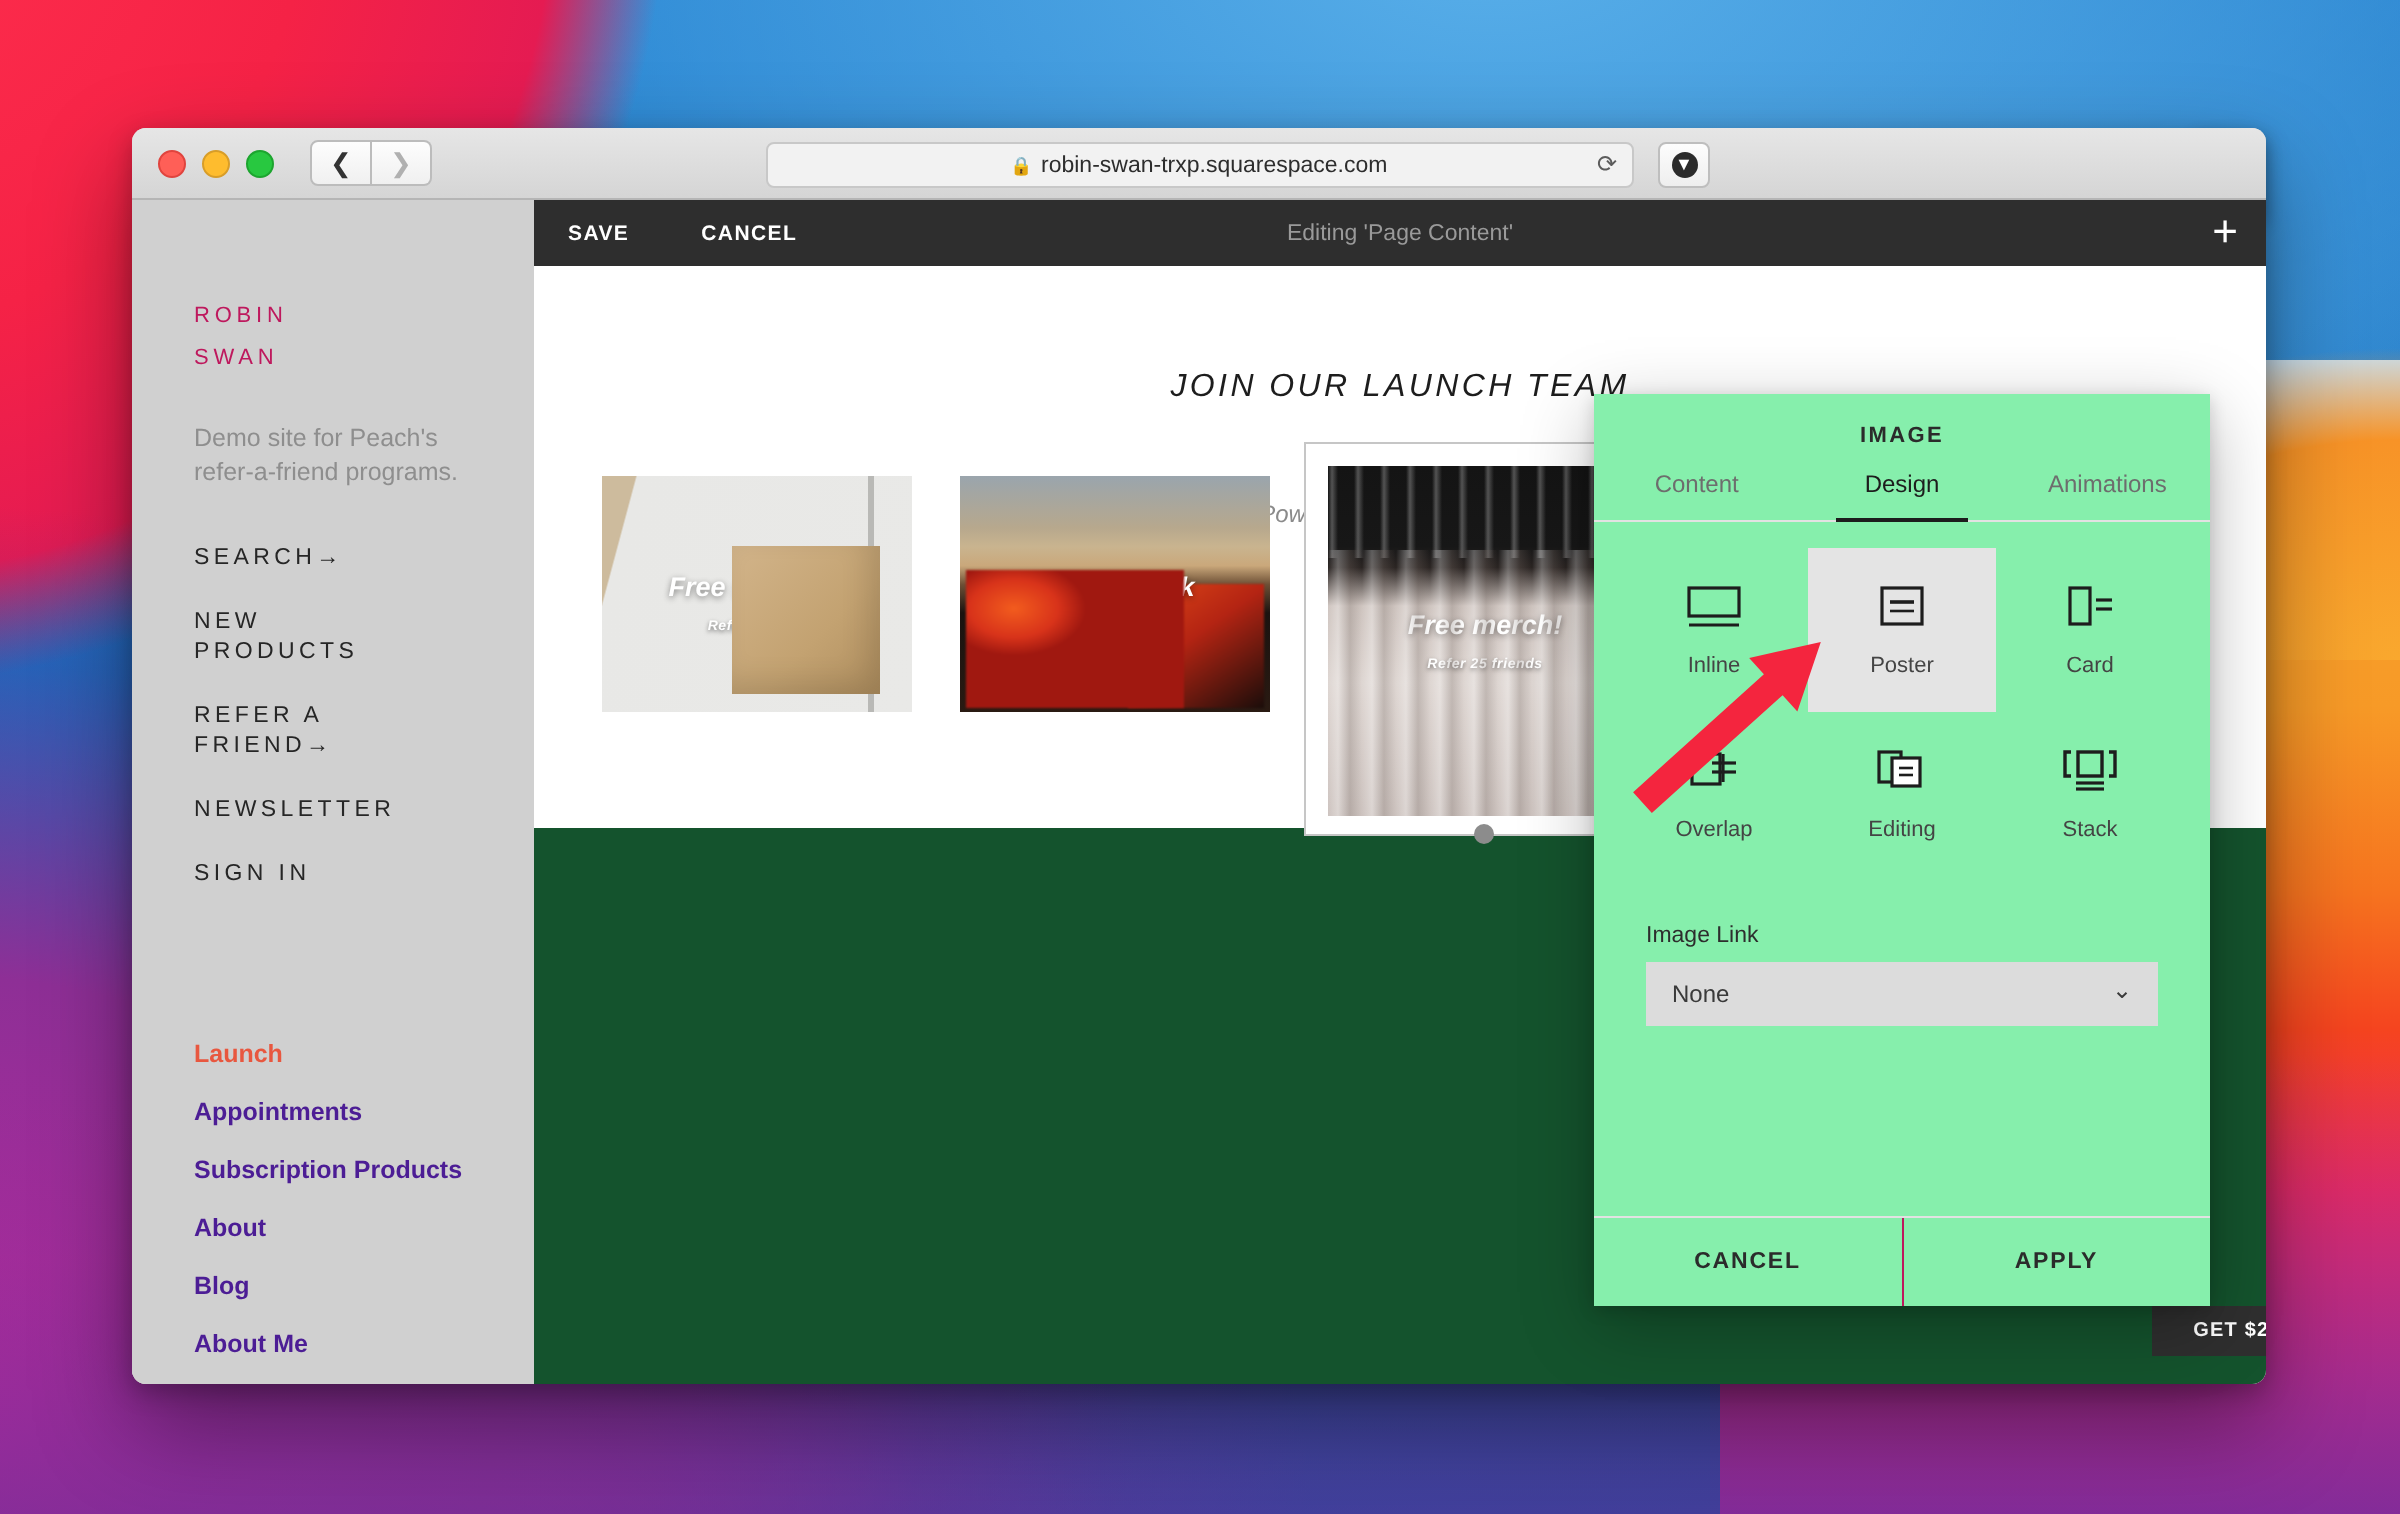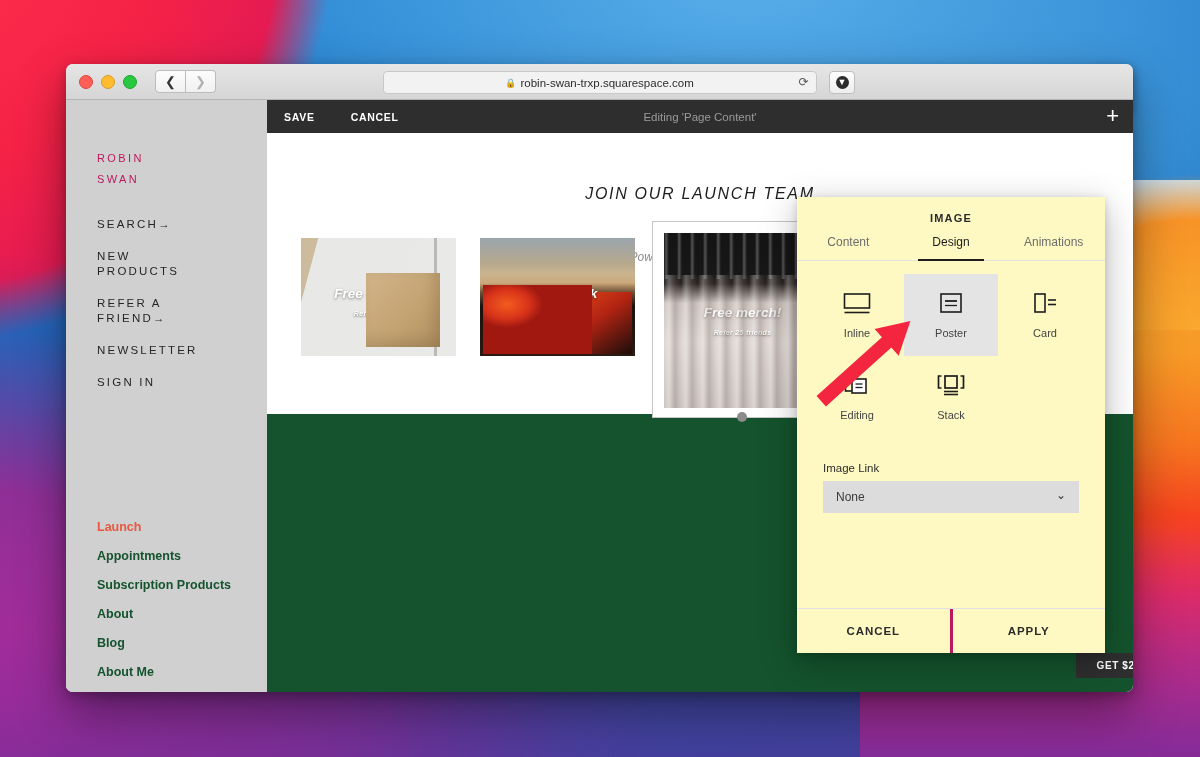--- a/index.html
+++ b/index.html
@@ -163,21 +163,21 @@
   .nav { margin-top: 27px; }
   .nav-item {
     font-size: 11.5px; letter-spacing: 2.2px; color: #262626;
     margin-bottom: 17px; line-height: 15px; max-width: 120px;
   }
   .pages {
     position: absolute;
     left: 31px; top: 420px; font-weight: bold;
   }
   .page-item {
-    font-size: 12.5px; color: #14532d; margin-bottom: 15px; line-height: 14px;
+    font-size: 12.5px; color: #4c1d95; margin-bottom: 15px; line-height: 14px;
   }
   .page-item.active { color: #e8573f; }
 
   
   .site-main {
     flex: 1;
     position: relative;
     background: #14532d;
   }
   .editbar {
@@ -328,21 +328,21 @@
   }
   .promo .ptext {
     color: #fff; font-size: 10px; font-weight: 700; letter-spacing: 0.6px;
   }
 
   
   #panel {
     position: absolute;
     left: 797px; top: 197px;
     width: 308px; height: 456px;
-    background: #fef9c3;
+    background: #86efac;
     box-shadow: 0 10px 34px rgba(0,0,0,0.28), 0 2px 8px rgba(0,0,0,0.16);
     display: flex; flex-direction: column;
   }
   .panel-title {
     text-align: center;
     font-size: 11px; font-weight: 700; letter-spacing: 1.2px;
     color: #2b2b2b;
     padding-top: 15px;
   }
   .panel-tabs {
@@ -398,21 +398,21 @@
     height: 44px;
     border-top: 1px solid #e2e2e2;
     display: flex;
   }
   .panel-footer .pf-btn {
     flex: 1;
     display: flex; align-items: center; justify-content: center;
     font-size: 11.5px; font-weight: 700; letter-spacing: 0.9px;
     color: #2b2b2b;
   }
-  .panel-footer .pf-btn + .pf-btn { border-left: 3px solid #be185d; }
+  .panel-footer .pf-btn + .pf-btn { border-left: 1px solid #be185d; }
 
   
   #arrow { position: absolute; left: 790px; top: 280px; pointer-events: none; }
 </style>
 </head>
 <body>
 
 <div id="desktop">
   <div class="wp-layer wp-base"></div>
   <div class="wp-layer wp-blue-swoosh"></div>
@@ -452,20 +452,21 @@
       </div>
     </div>
 
     <div class="viewport">
 
       <div class="site-side">
         <div class="brand">
           <div>ROBIN</div>
           <div>SWAN</div>
         </div>
+        <div class="tagline">Demo site for Peach's refer-a-friend programs.</div>
         <div class="nav">
           <div class="nav-item">SEARCH→</div>
           <div class="nav-item">NEW PRODUCTS</div>
           <div class="nav-item">REFER A FRIEND→</div>
           <div class="nav-item">NEWSLETTER</div>
           <div class="nav-item">SIGN IN</div>
         </div>
         <div class="pages">
           <div class="page-item active">Launch</div>
           <div class="page-item">Appointments</div>
@@ -557,20 +558,31 @@
         <span>
           <svg width="28" height="24" viewBox="0 0 28 24">
             <rect x="4" y="2" width="10" height="18" fill="none" stroke="#1d1d1d" stroke-width="1.6"></rect>
             <line x1="17" y1="8" x2="25" y2="8" stroke="#1d1d1d" stroke-width="1.6"></line>
             <line x1="17" y1="12.5" x2="25" y2="12.5" stroke="#1d1d1d" stroke-width="1.6"></line>
           </svg>
         </span>
         <span class="lbl">Card</span>
       </div>
 
+      <div class="layout-cell">
+        <span>
+          <svg width="28" height="24" viewBox="0 0 28 24">
+            <rect x="3" y="3" width="14" height="15" fill="none" stroke="#1d1d1d" stroke-width="1.6"></rect>
+            <line x1="13" y1="7.5" x2="25" y2="7.5" stroke="#1d1d1d" stroke-width="1.6"></line>
+            <line x1="13" y1="12" x2="25" y2="12" stroke="#1d1d1d" stroke-width="1.6"></line>
+            <line x1="18.5" y1="3" x2="18.5" y2="17" stroke="#1d1d1d" stroke-width="1.6"></line>
+          </svg>
+        </span>
+        <span class="lbl">Overlap</span>
+      </div>
 
       <div class="layout-cell">
         <span>
           <svg width="28" height="24" viewBox="0 0 28 24">
             <rect x="2.5" y="2" width="11" height="15" fill="none" stroke="#1d1d1d" stroke-width="1.6"></rect>
             <rect x="9" y="5" width="14" height="14" fill="#fff" stroke="#1d1d1d" stroke-width="1.6"></rect>
             <line x1="12.5" y1="10" x2="19.5" y2="10" stroke="#1d1d1d" stroke-width="1.3"></line>
             <line x1="12.5" y1="13.5" x2="19.5" y2="13.5" stroke="#1d1d1d" stroke-width="1.3"></line>
           </svg>
         </span>

